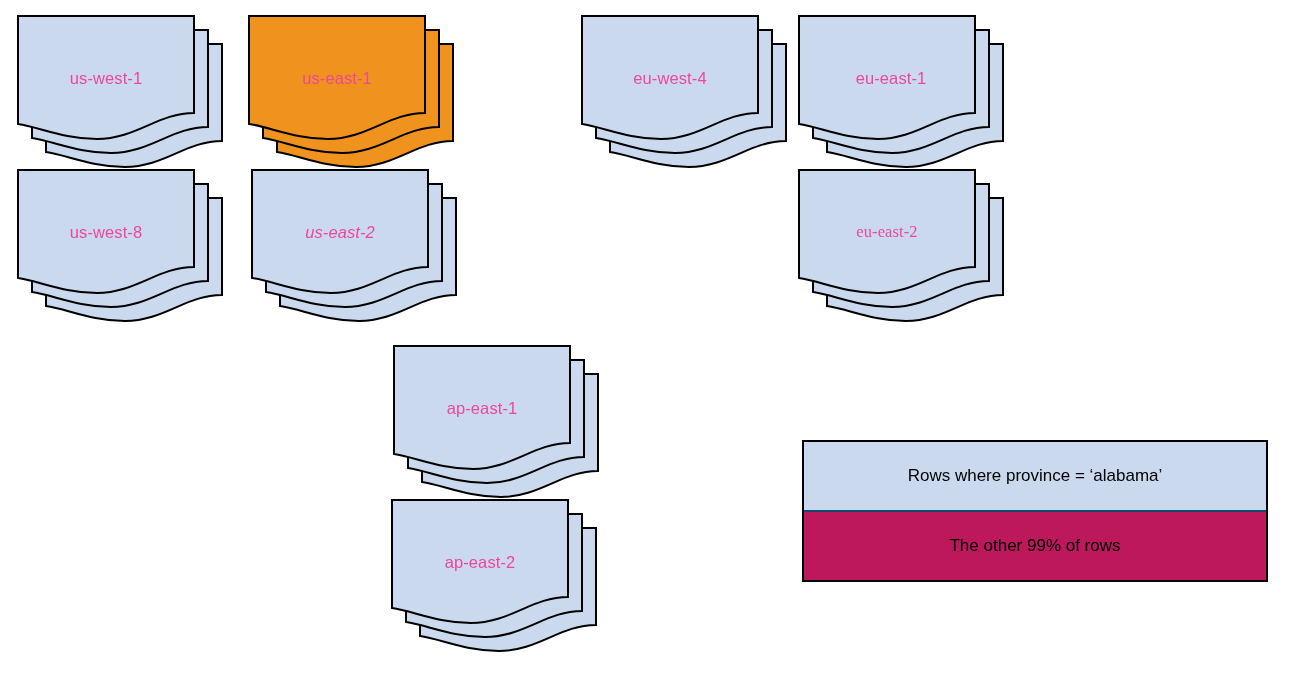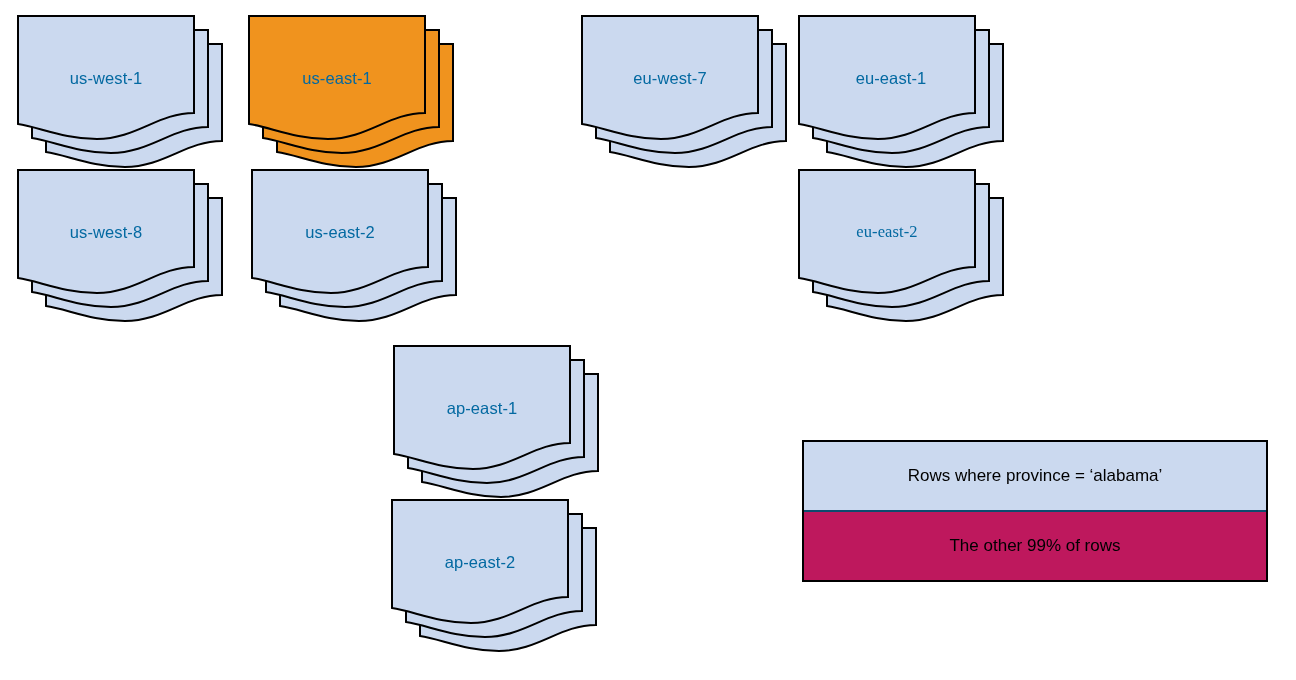--- a/index.html
+++ b/index.html
@@ -33,21 +33,21 @@
   .stack-label {
     position: absolute;
     left: 0;
     top: 0;
     width: 178px;
     height: 126px;
     display: flex;
     align-items: center;
     justify-content: center;
     font-size: 16.5px;
-    color: #0369a1;
+    color: #ec4899;
     letter-spacing: 0.1px;
     pointer-events: none;
     white-space: nowrap;
   }
 
   
   .legend {
     position: absolute;
     box-sizing: border-box;
     border: 2px solid #000000;
@@ -109,21 +109,21 @@
         <g transform="translate(29,29)">
           <path d="M 1 1 L 177 1 L 177 98 C 141 98 119 124 80 124 C 47 124 22 112 1 109 Z" fill="#cbd9ef" stroke="#000000" stroke-width="2" stroke-linejoin="miter"></path>
         </g>
         <g transform="translate(15,15)">
           <path d="M 1 1 L 177 1 L 177 98 C 141 98 119 124 80 124 C 47 124 22 112 1 109 Z" fill="#cbd9ef" stroke="#000000" stroke-width="2" stroke-linejoin="miter"></path>
         </g>
         <g transform="translate(1,1)">
           <path d="M 1 1 L 177 1 L 177 98 C 141 98 119 124 80 124 C 47 124 22 112 1 109 Z" fill="#cbd9ef" stroke="#000000" stroke-width="2" stroke-linejoin="miter"></path>
         </g>
       </svg>
-      <div class="stack-label" style="left: 1px; top: 1px;">eu-west-7</div>
+      <div class="stack-label" style="left: 1px; top: 1px;">eu-west-4</div>
     </div>
     <div class="stack" style="left: 797px; top: 14px;">
       <svg width="210" height="158">
         <g transform="translate(29,29)">
           <path d="M 1 1 L 177 1 L 177 98 C 141 98 119 124 80 124 C 47 124 22 112 1 109 Z" fill="#cbd9ef" stroke="#000000" stroke-width="2" stroke-linejoin="miter"></path>
         </g>
         <g transform="translate(15,15)">
           <path d="M 1 1 L 177 1 L 177 98 C 141 98 119 124 80 124 C 47 124 22 112 1 109 Z" fill="#cbd9ef" stroke="#000000" stroke-width="2" stroke-linejoin="miter"></path>
         </g>
         <g transform="translate(1,1)">
@@ -151,21 +151,21 @@
         <g transform="translate(29,29)">
           <path d="M 1 1 L 177 1 L 177 98 C 141 98 119 124 80 124 C 47 124 22 112 1 109 Z" fill="#cbd9ef" stroke="#000000" stroke-width="2" stroke-linejoin="miter"></path>
         </g>
         <g transform="translate(15,15)">
           <path d="M 1 1 L 177 1 L 177 98 C 141 98 119 124 80 124 C 47 124 22 112 1 109 Z" fill="#cbd9ef" stroke="#000000" stroke-width="2" stroke-linejoin="miter"></path>
         </g>
         <g transform="translate(1,1)">
           <path d="M 1 1 L 177 1 L 177 98 C 141 98 119 124 80 124 C 47 124 22 112 1 109 Z" fill="#cbd9ef" stroke="#000000" stroke-width="2" stroke-linejoin="miter"></path>
         </g>
       </svg>
-      <div class="stack-label" style="left: 1px; top: 1px;">us-east-2</div>
+      <div class="stack-label" style="left: 1px; top: 1px; font-style: italic;">us-east-2</div>
     </div>
     <div class="stack" style="left: 797px; top: 168px;">
       <svg width="210" height="158">
         <g transform="translate(29,29)">
           <path d="M 1 1 L 177 1 L 177 98 C 141 98 119 124 80 124 C 47 124 22 112 1 109 Z" fill="#cbd9ef" stroke="#000000" stroke-width="2" stroke-linejoin="miter"></path>
         </g>
         <g transform="translate(15,15)">
           <path d="M 1 1 L 177 1 L 177 98 C 141 98 119 124 80 124 C 47 124 22 112 1 109 Z" fill="#cbd9ef" stroke="#000000" stroke-width="2" stroke-linejoin="miter"></path>
         </g>
         <g transform="translate(1,1)">

